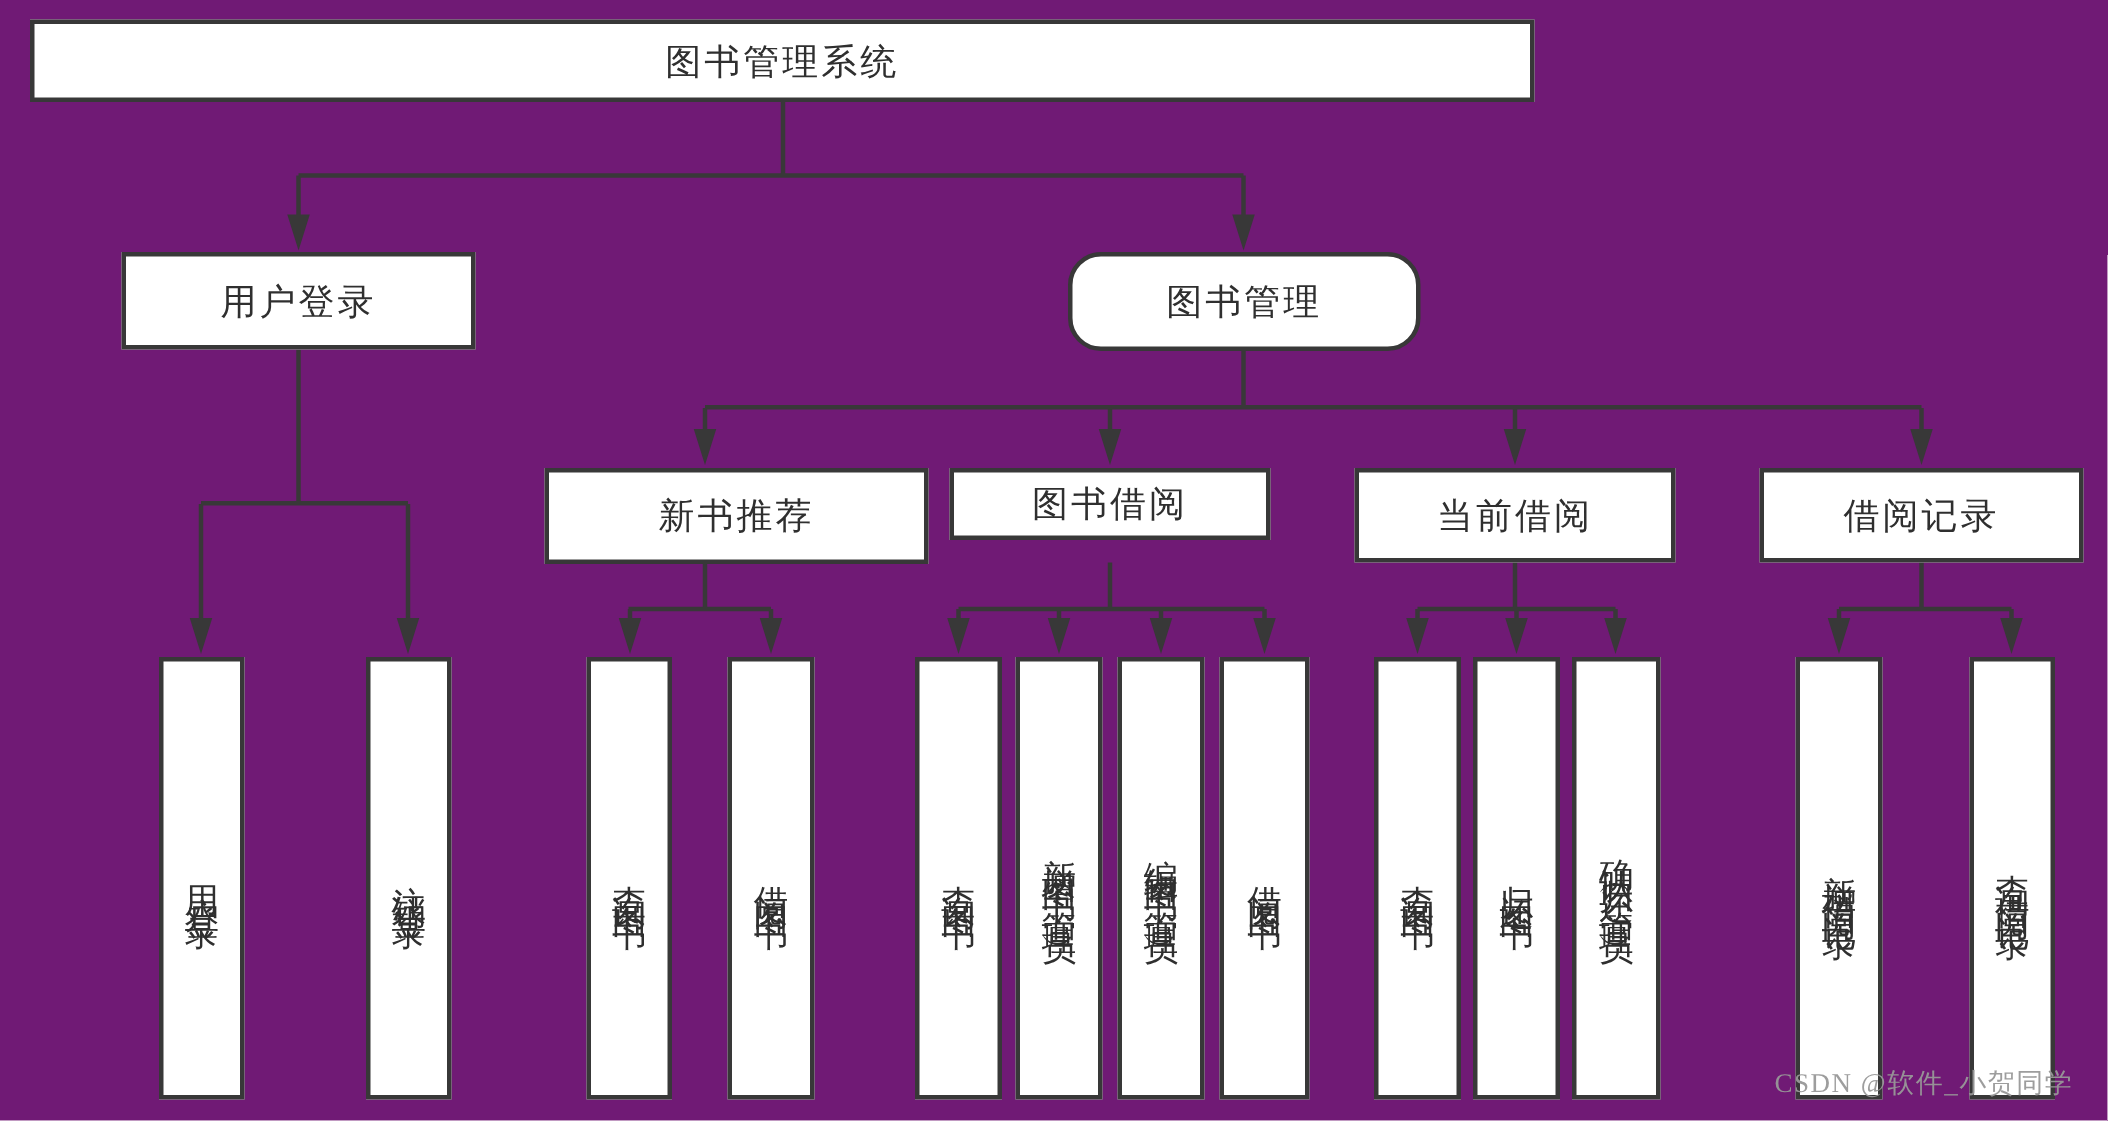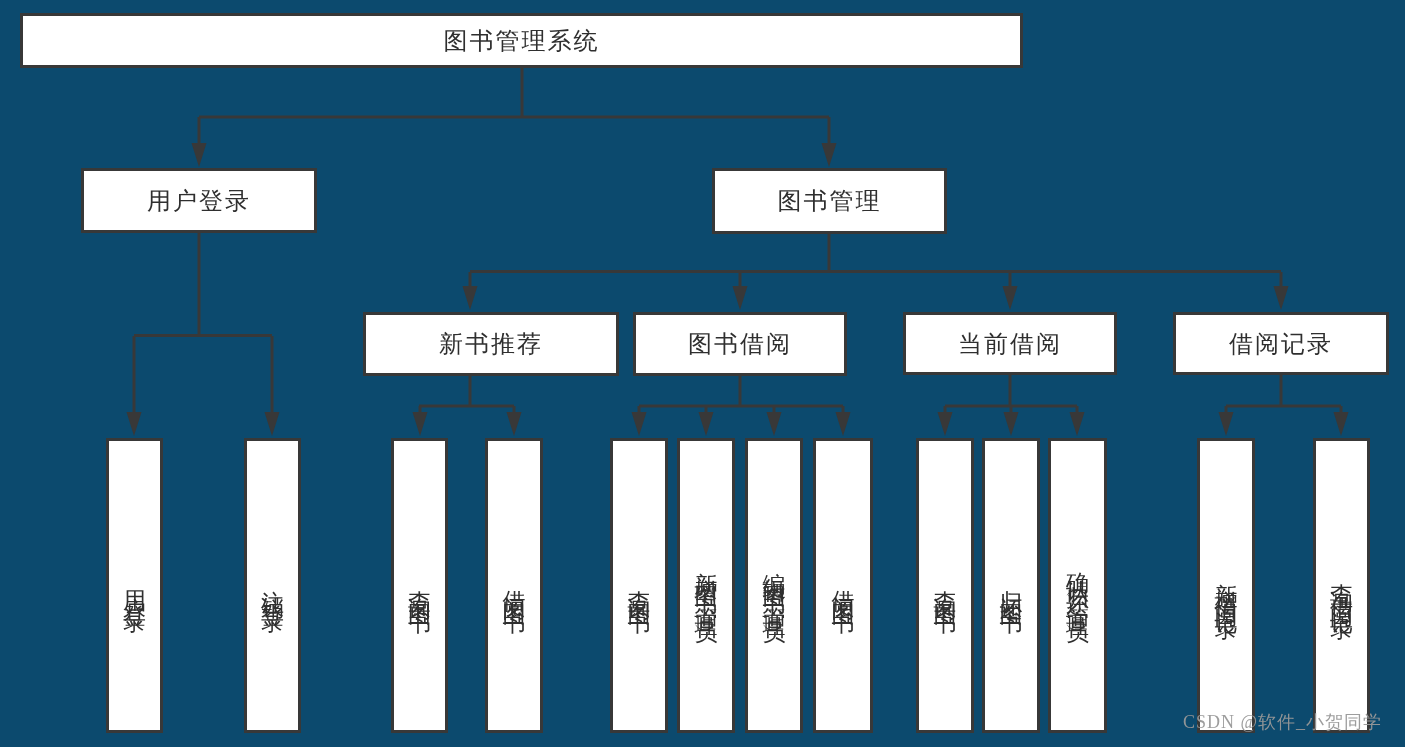--- a/index.html
+++ b/index.html
@@ -1,40 +1,40 @@
 <!DOCTYPE html>
 <html><head>
 <meta charset="utf-8">
 <style>
   html,body{margin:0;padding:0;background:#ffffff;}
   .canvas{
-    position:relative;width:1405px;height:747px;background:#0c4a6e;overflow:hidden;
+    position:relative;width:1405px;height:747px;background:#701a75;overflow:hidden;
     font-family:"Liberation Sans","DejaVu Sans",sans-serif;
   }
   .connectors{position:absolute;left:0;top:0;z-index:1;}
   .box{
     position:absolute;box-sizing:border-box;background:#ffffff;
     border:3px solid #383838;color:#2f2f2f;
     display:flex;align-items:center;justify-content:center;
     z-index:2;
   }
   .h{font-size:24px;letter-spacing:2px;white-space:nowrap;}
   .leaf{
     writing-mode:vertical-rl;text-orientation:mixed;
     font-size:23px;letter-spacing:7px;line-height:1.0;
     top:438px;height:295px;
   }
   
   .b-root{left:20px;top:13px;width:1003px;height:55px;}
   
   .b-ulogin{left:81px;top:168px;width:236px;height:65px;}
-  .b-bmgmt{left:712px;top:168px;width:235px;height:66px;}
+  .b-bmgmt{left:712px;top:168px;width:235px;height:66px;border-radius:22px;}
   
   .b-nbook{left:363px;top:312px;width:256px;height:64px;}
-  .b-bborrow{left:633px;top:312px;width:214px;height:64px;}
+  .b-bborrow{left:633px;top:312px;width:214px;height:48px;}
   .b-cborrow{left:903px;top:312px;width:214px;height:63px;}
   .b-brecord{left:1173px;top:312px;width:216px;height:63px;}
   
   .l-1{left:106px;width:57px;}
   .l-2{left:244px;width:57px;}
   .l-3{left:391px;width:57px;}
   .l-4{left:485px;width:58px;}
   .l-5{left:610px;width:58px;}
   .l-6{left:677px;width:58px;}
   .l-7{left:745px;width:58px;}

